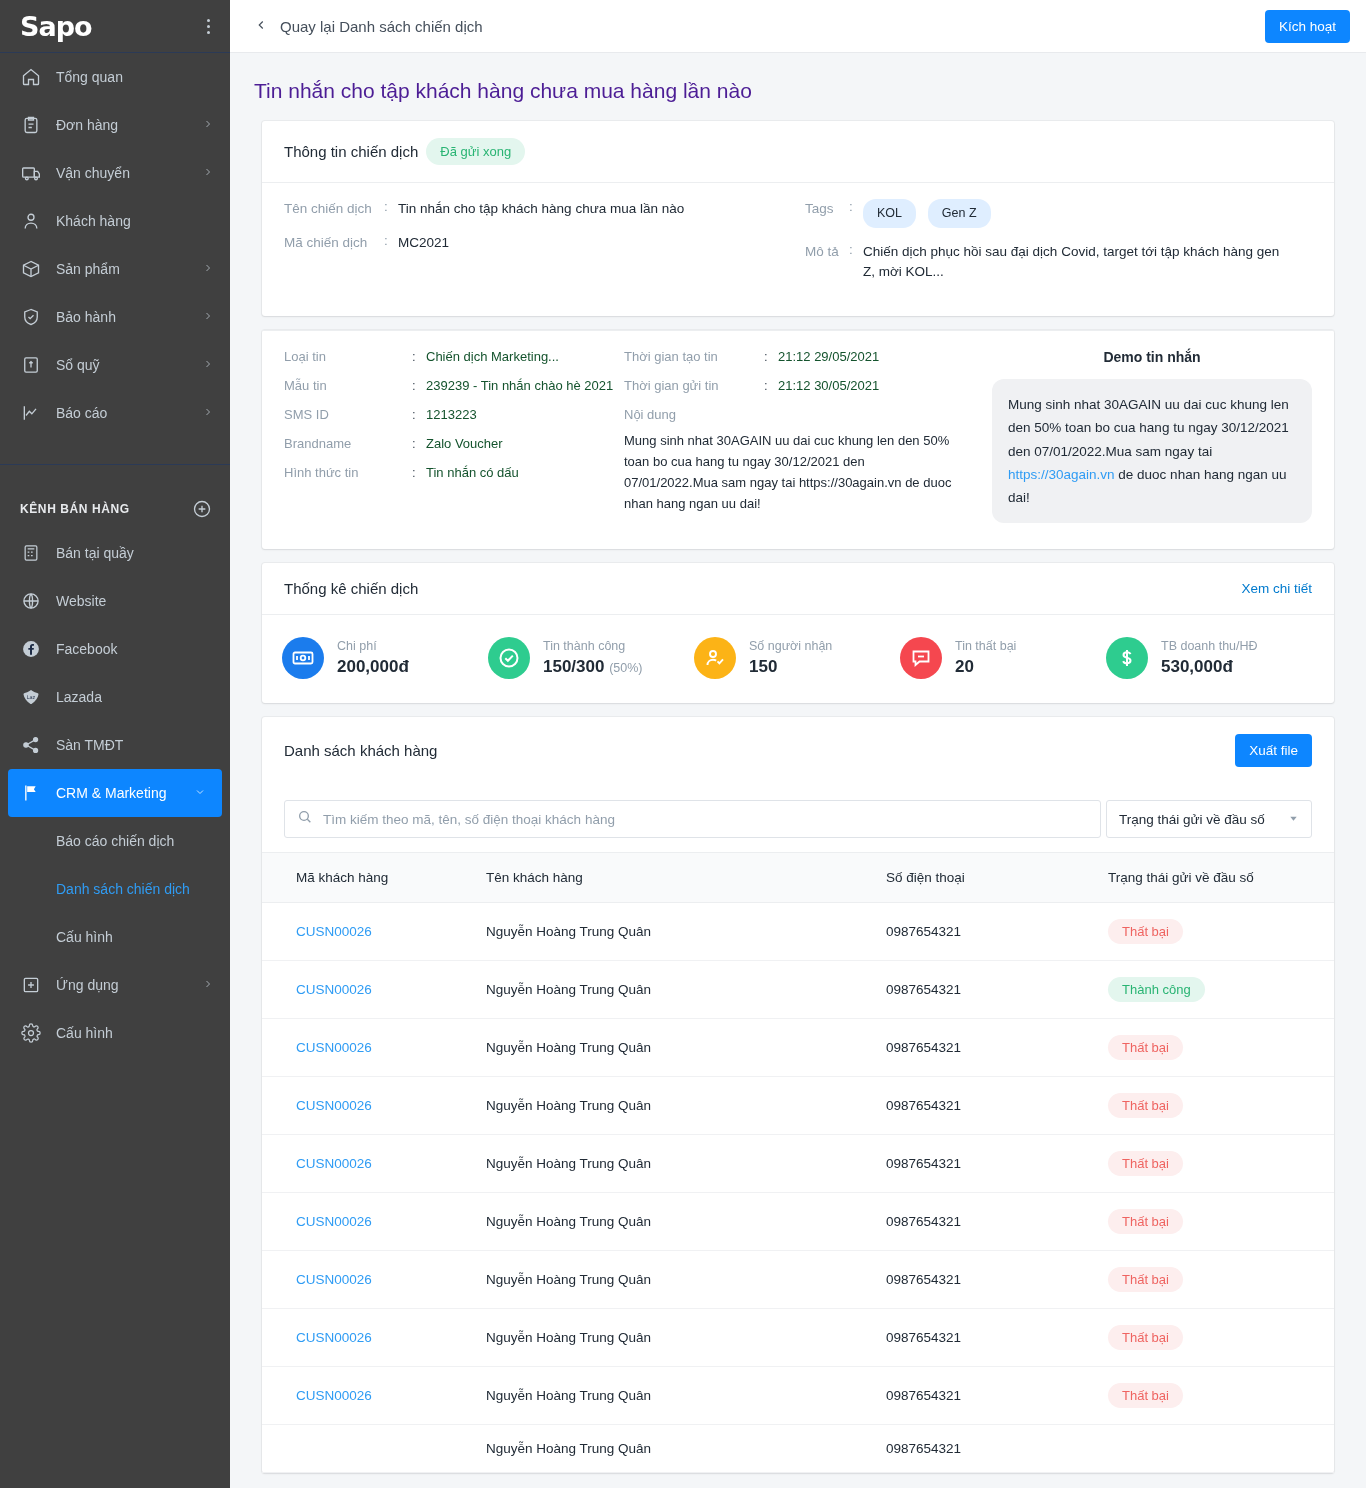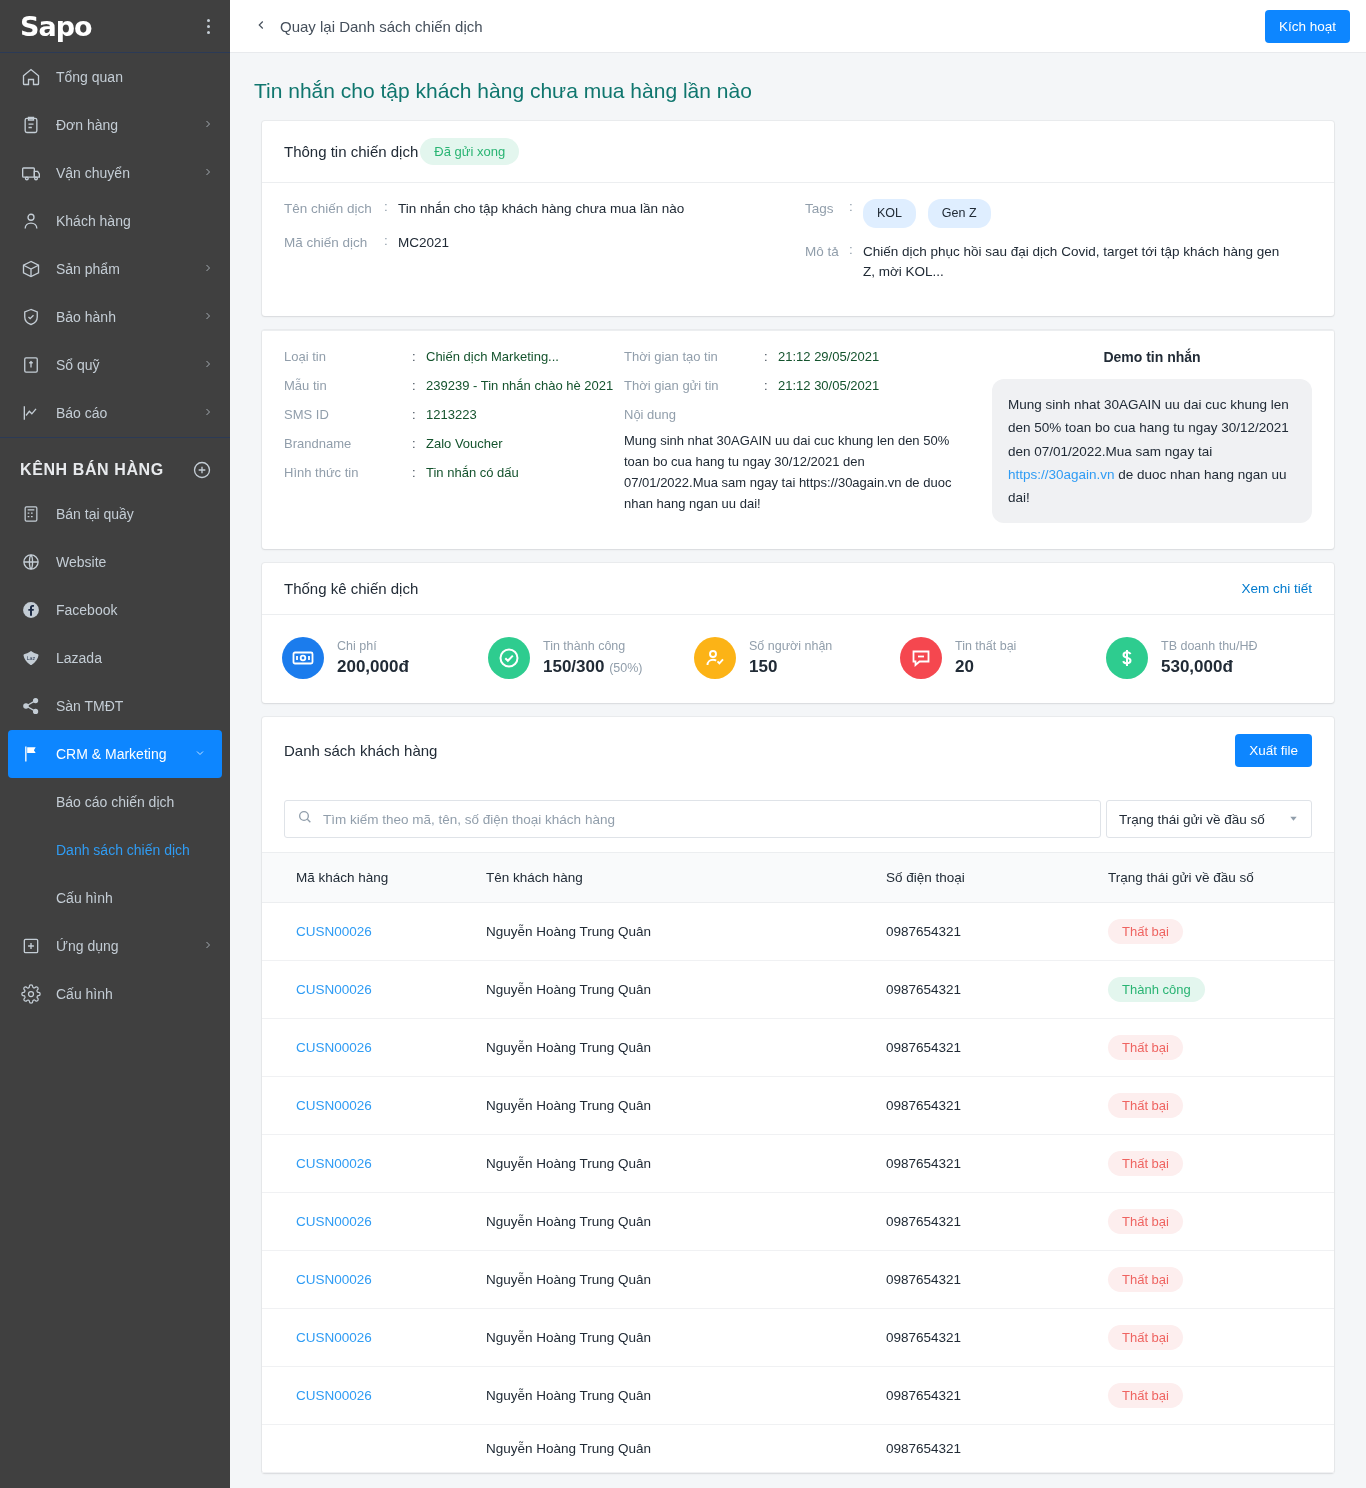--- a/index.html
+++ b/index.html
@@ -33,23 +33,23 @@
     padding: 0 16px 0 20px; color: #c4cdd5; font-size: 14px;
     cursor: pointer; position: relative;
   }
   .nav-item .ico { width: 22px; height: 22px; flex: 0 0 22px; margin-right: 14px; display:flex; align-items:center; justify-content:center; }
   .nav-item .ico svg { width: 20px; height: 20px; }
   .nav-item .lbl { flex: 1; white-space: nowrap; }
   .nav-item .chev { width: 12px; opacity: .75; }
 
   .sect-head {
     display: flex; align-items: center; justify-content: space-between;
-    padding: 22px 18px 10px 20px;
-    font-size: 16px; font-weight: bold; letter-spacing: .6px; color: #e8eaed;
-    border-top: 1px solid #2b3a56; margin-top: 0;
+    padding: 34px 18px 10px 20px;
+    font-size: 12px; font-weight: bold; letter-spacing: .6px; color: #e8eaed;
+    border-top: 1px solid #2b3a56; margin-top: 27px;
   }
   .plus-btn { width: 20px; height: 20px; cursor: pointer; }
 
   .nav-item.active {
     background: #0d86ff; color: #fff; border-radius: 4px;
     margin: 0 8px; padding-left: 12px; width: 214px;
   }
   .sub-item {
     height: 48px; display: flex; align-items: center;
     padding-left: 56px; font-size: 14px; color: #c4cdd5; cursor: pointer;
@@ -62,32 +62,32 @@
     height: 53px; background: #fff; display: flex; align-items: center;
     justify-content: space-between; padding: 0 16px 0 24px;
     border-bottom: 1px solid #e8eaed;
   }
   .back-link { display: flex; align-items: center; gap: 12px; color: #454f5b; font-size: 15px; cursor: pointer; }
   .btn-primary {
     background: #0d86ff; color: #fff; border: none; border-radius: 4px;
     padding: 9px 14px; font-size: 13.5px; cursor: pointer;
     font-family: "Liberation Sans", sans-serif;
   }
-  .page-title { font-size: 21px; color: #0f766e; padding: 26px 0 18px 24px; font-weight: normal; }
+  .page-title { font-size: 21px; color: #4c1d95; padding: 26px 0 18px 24px; font-weight: normal; }
 
   .card {
     background: #fff; border-radius: 3px; margin: 0 32px 14px 32px;
     box-shadow: 0 0 0 1px rgba(63,63,68,.05), 0 1px 2px rgba(63,63,68,.1);
   }
   .card-head {
     display: flex; align-items: center; gap: 14px;
     padding: 17px 22px; font-size: 15px; color: #212b36;
     justify-content: space-between;
   }
-  .card-head .left { display: flex; align-items: center; gap: 2px; }
+  .card-head .left { display: flex; align-items: center; gap: 8px; }
   .badge-green {
     background: #e3f6ee; color: #29b473; font-size: 13px;
     padding: 6px 14px; border-radius: 14px;
   }
   .divider { height: 1px; background: #eceef0; }
 
   .info-grid { display: flex; padding: 16px 22px 20px 22px; }
   .info-col { flex: 1; }
   .info-col.right { padding-left: 14px; }
   .info-row { display: flex; font-size: 13.5px; margin-bottom: 14px; align-items: flex-start; }

